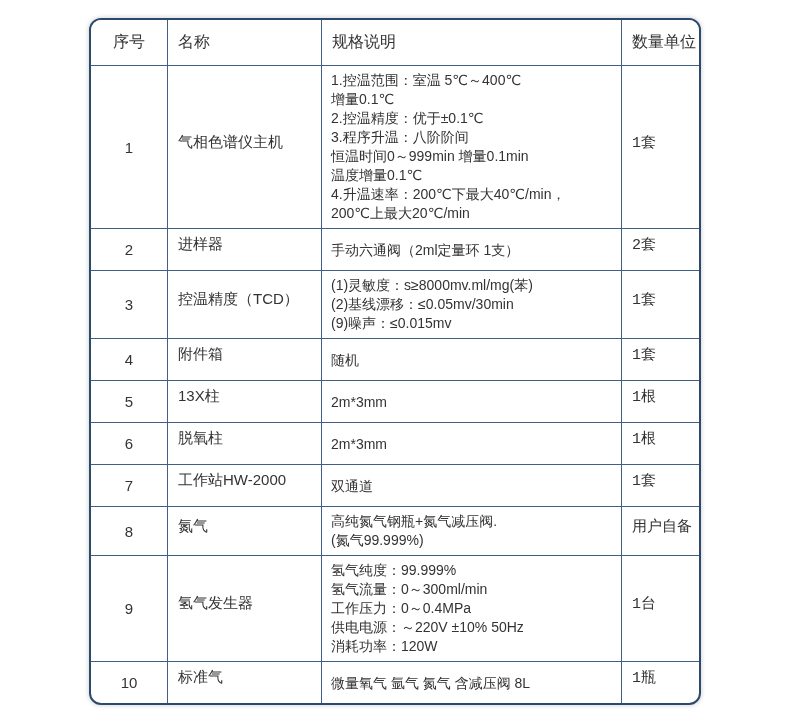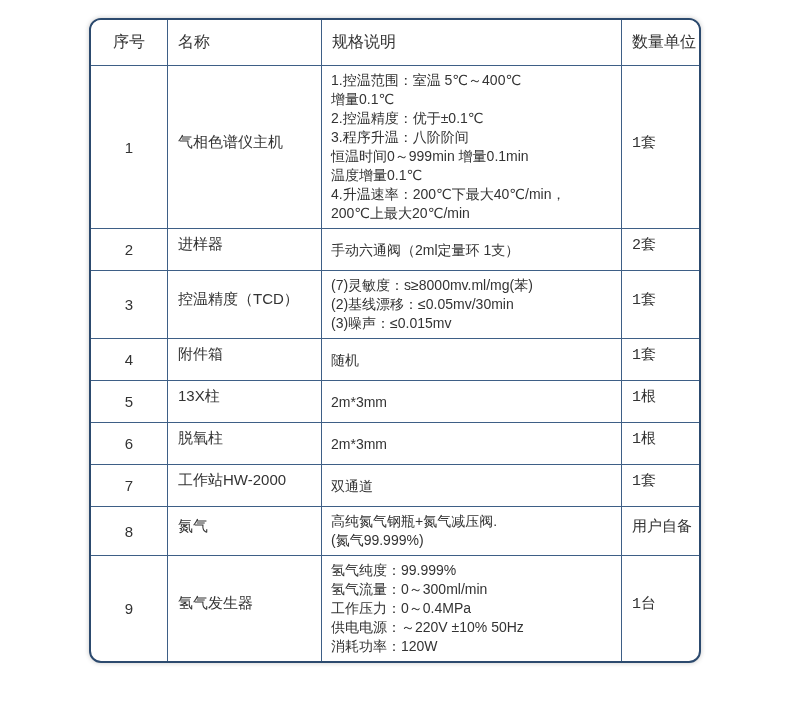--- a/index.html
+++ b/index.html
@@ -99,23 +99,23 @@
           <td class="c-name">进样器</td>
           <td class="c-spec single">
             <div class="spec-line">手动六通阀（2ml定量环 1支）</div>
           </td>
           <td class="c-qty">2套</td>
         </tr>
         <tr>
           <td class="c-no">3</td>
           <td class="c-name">控温精度（TCD）</td>
           <td class="c-spec">
-            <div class="spec-line">(7)灵敏度：s≥8000mv.ml/mg(苯)</div>
+            <div class="spec-line">(1)灵敏度：s≥8000mv.ml/mg(苯)</div>
             <div class="spec-line">(2)基线漂移：≤0.05mv/30min</div>
-            <div class="spec-line">(3)噪声：≤0.015mv</div>
+            <div class="spec-line">(9)噪声：≤0.015mv</div>
           </td>
           <td class="c-qty">1套</td>
         </tr>
         <tr>
           <td class="c-no">4</td>
           <td class="c-name">附件箱</td>
           <td class="c-spec single">
             <div class="spec-line">随机</div>
           </td>
           <td class="c-qty">1套</td>
@@ -158,15 +158,23 @@
           <td class="c-name">氢气发生器</td>
           <td class="c-spec">
             <div class="spec-line">氢气纯度：99.999%</div>
             <div class="spec-line">氢气流量：0～300ml/min</div>
             <div class="spec-line">工作压力：0～0.4MPa</div>
             <div class="spec-line">供电电源：～220V ±10% 50Hz</div>
             <div class="spec-line">消耗功率：120W</div>
           </td>
           <td class="c-qty">1台</td>
         </tr>
+        <tr>
+          <td class="c-no">10</td>
+          <td class="c-name">标准气</td>
+          <td class="c-spec single">
+            <div class="spec-line">微量氧气 氩气 氮气 含减压阀 8L</div>
+          </td>
+          <td class="c-qty">1瓶</td>
+        </tr>
       </tbody>
   </table>
 </div>
 
 </body></html>

